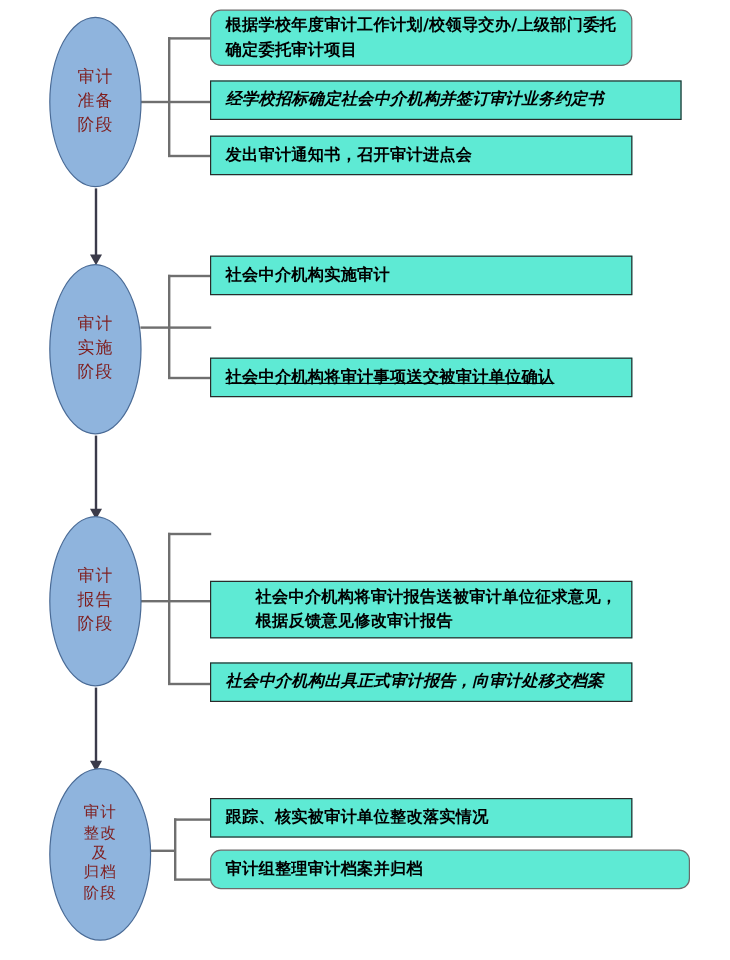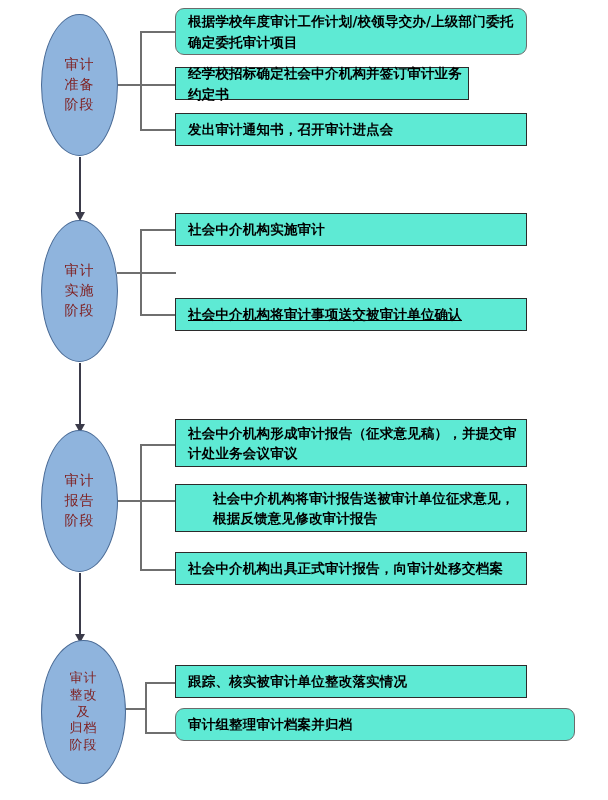--- a/index.html
+++ b/index.html
@@ -115,21 +115,21 @@
 
   <div class="conn-h" style="left:117px; top:84px; width:24px;"></div>
   <div class="conn-v" style="left:140px; top:31px; height:99px;"></div>
   <div class="conn-h" style="left:140px; top:31px; width:36px;"></div>
   <div class="conn-h" style="left:140px; top:84px; width:36px;"></div>
   <div class="conn-h" style="left:140px; top:129px; width:36px;"></div>
 
   <div class="task-box rounded" style="left:175px; top:8px; width:352px; height:47px;">
     <div class="task-text">根据学校年度审计工作计划/校领导交办/上级部门委托确定委托审计项目</div>
   </div>
-  <div class="task-box" style="left:175px; top:67px; width:294px; height:33px;">
+  <div class="task-box" style="left:175px; top:67px; width:393px; height:33px;font-style:italic;">
     <div class="task-text">经学校招标确定社会中介机构并签订审计业务约定书</div>
   </div>
   <div class="task-box" style="left:175px; top:113px; width:352px; height:33px;text-align:center;">
     <div class="task-text">发出审计通知书，召开审计进点会</div>
   </div>
 
   <div class="arrow-line" style="left:79px; top:157px; width:2px; height:64px;">
     <div class="shaft" style="height:56px;"></div>
     <div class="head" style="top:55px;"></div>
   </div>
@@ -163,27 +163,24 @@
 报告
 阶段</div>
   </div>
 
   <div class="conn-h" style="left:117px; top:500px; width:24px;"></div>
   <div class="conn-v" style="left:140px; top:444px; height:126px;"></div>
   <div class="conn-h" style="left:140px; top:444px; width:36px;"></div>
   <div class="conn-h" style="left:140px; top:500px; width:36px;"></div>
   <div class="conn-h" style="left:140px; top:569px; width:36px;"></div>
 
-  <div class="task-box" style="left:175px; top:419px; width:352px; height:48px;">
-    <div class="task-text">社会中介机构形成审计报告（征求意见稿），并提交审计处业务会议审议</div>
-  </div>
   <div class="task-box" style="left:175px; top:484px; width:352px; height:48px;padding-left:25px;">
     <div class="task-text">社会中介机构将审计报告送被审计单位征求意见，根据反馈意见修改审计报告</div>
   </div>
-  <div class="task-box" style="left:175px; top:552px; width:352px; height:33px;">
+  <div class="task-box" style="left:175px; top:552px; width:352px; height:33px;font-style:italic;">
     <div class="task-text">社会中介机构出具正式审计报告，向审计处移交档案</div>
   </div>
 
   <div class="arrow-line" style="left:79px; top:573px; width:2px; height:70px;">
     <div class="shaft" style="height:62px;"></div>
     <div class="head" style="top:61px;"></div>
   </div>
 
   <div class="stage-node" style="left:41px; top:640px; width:85px; height:144px;">
     <div class="stage-label" style="font-size:13px; line-height:1.28;">审计

